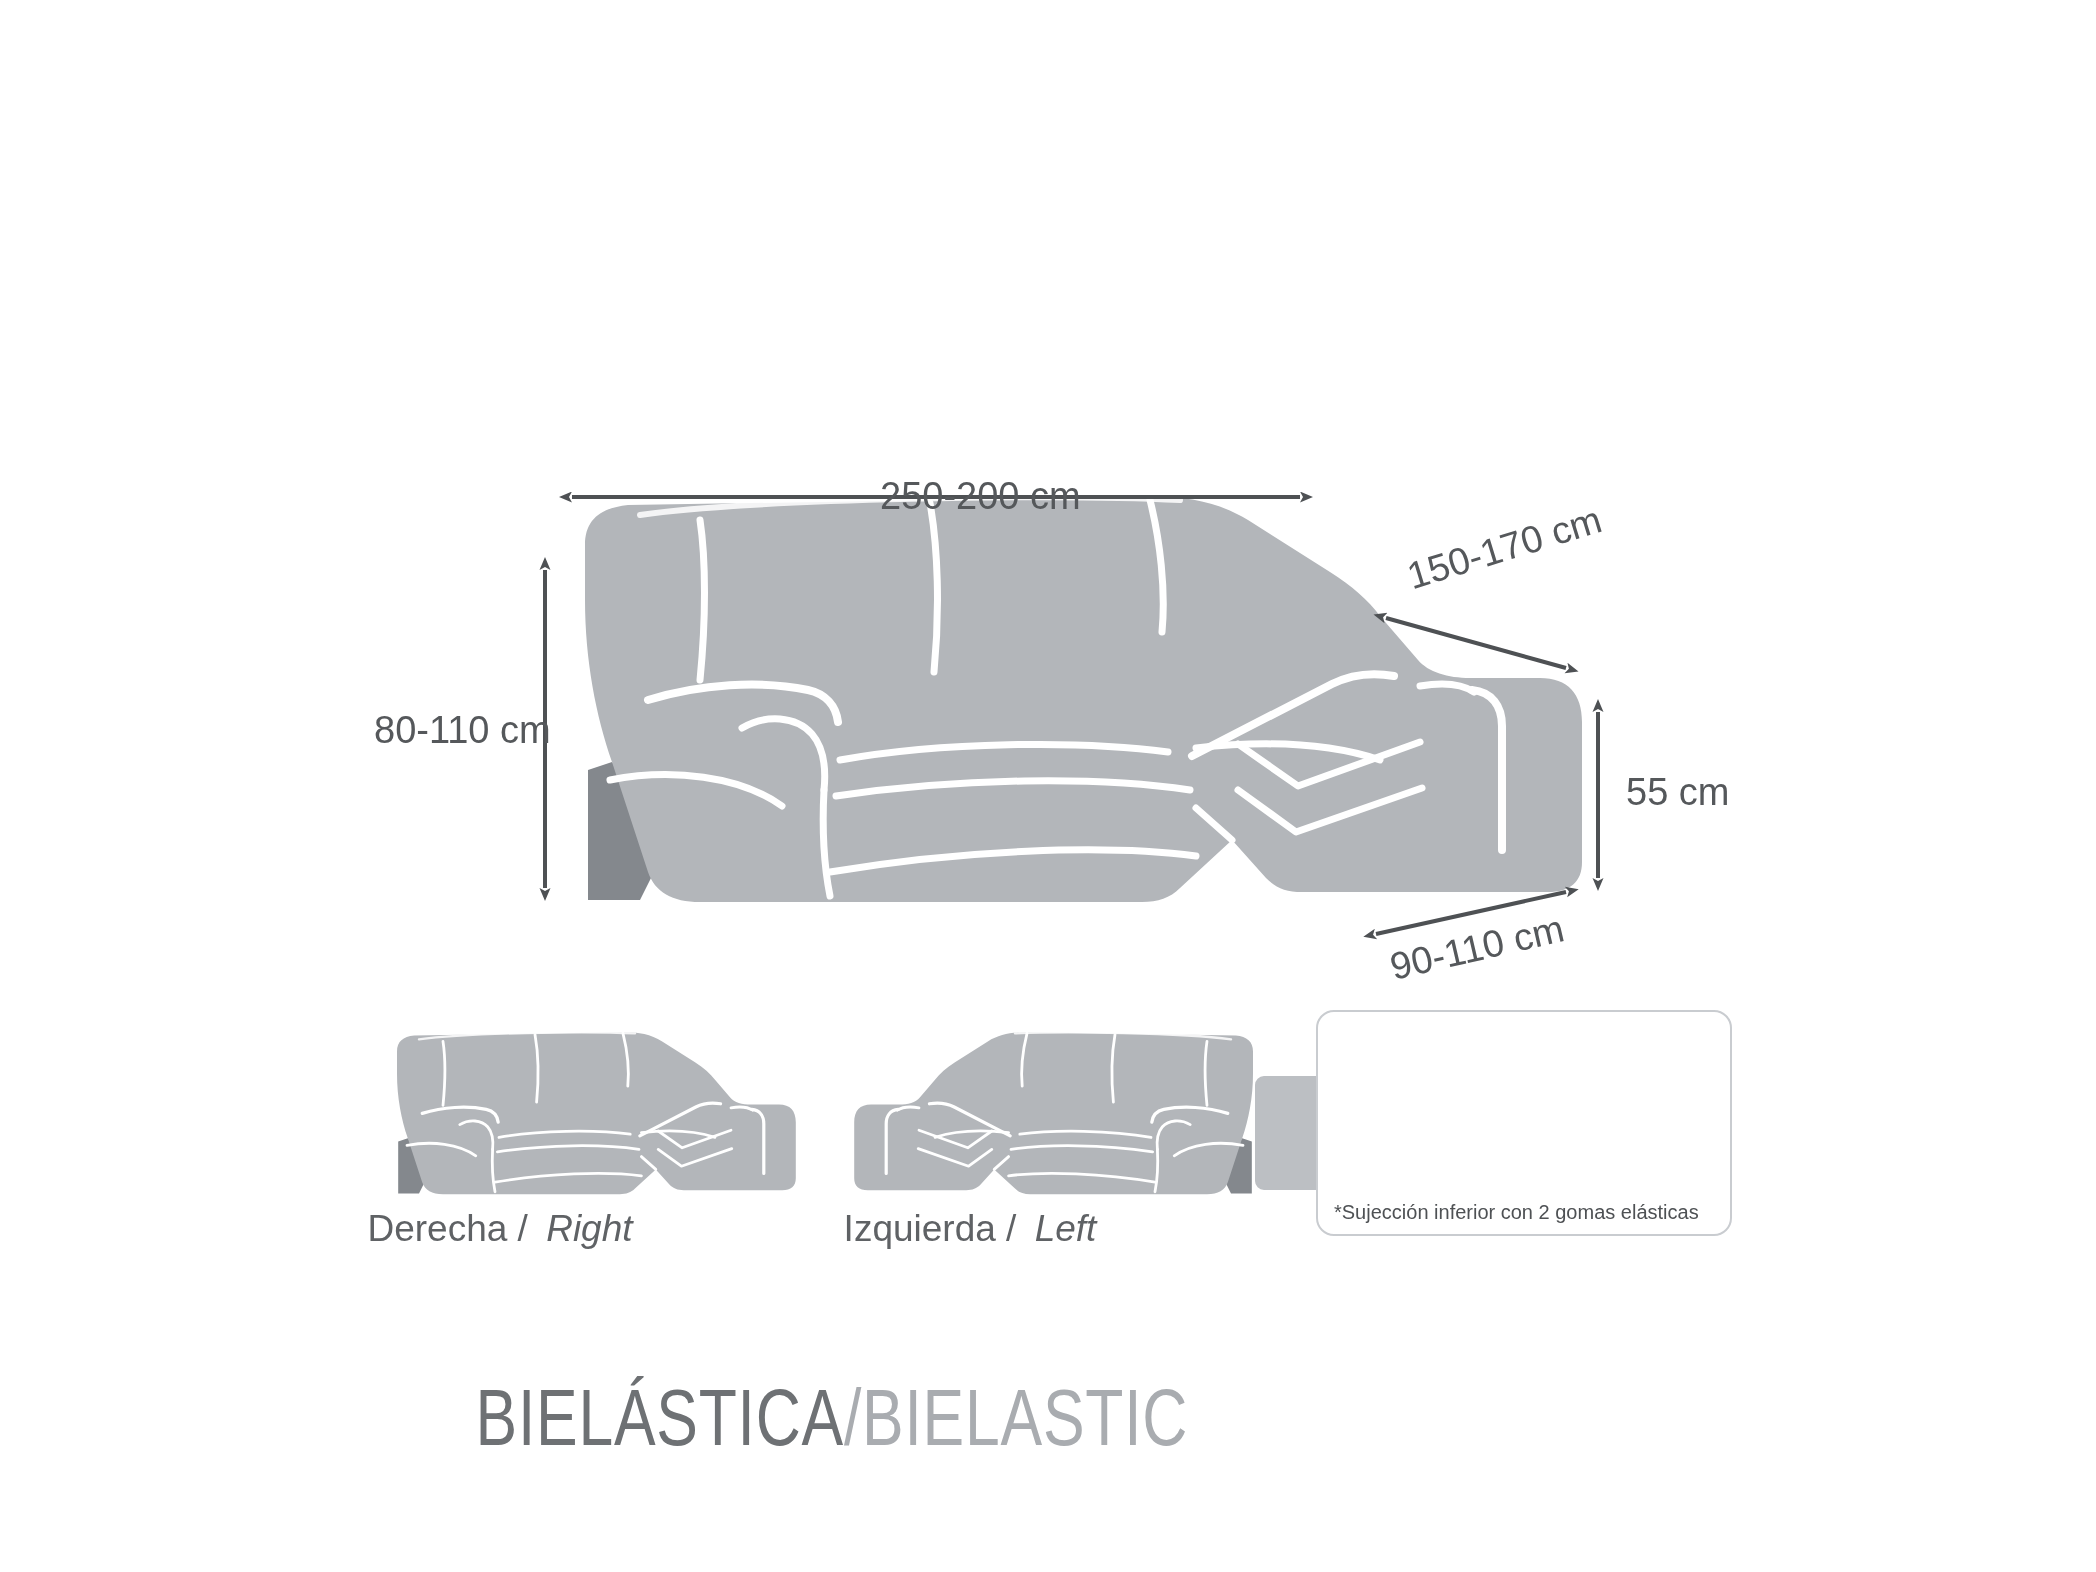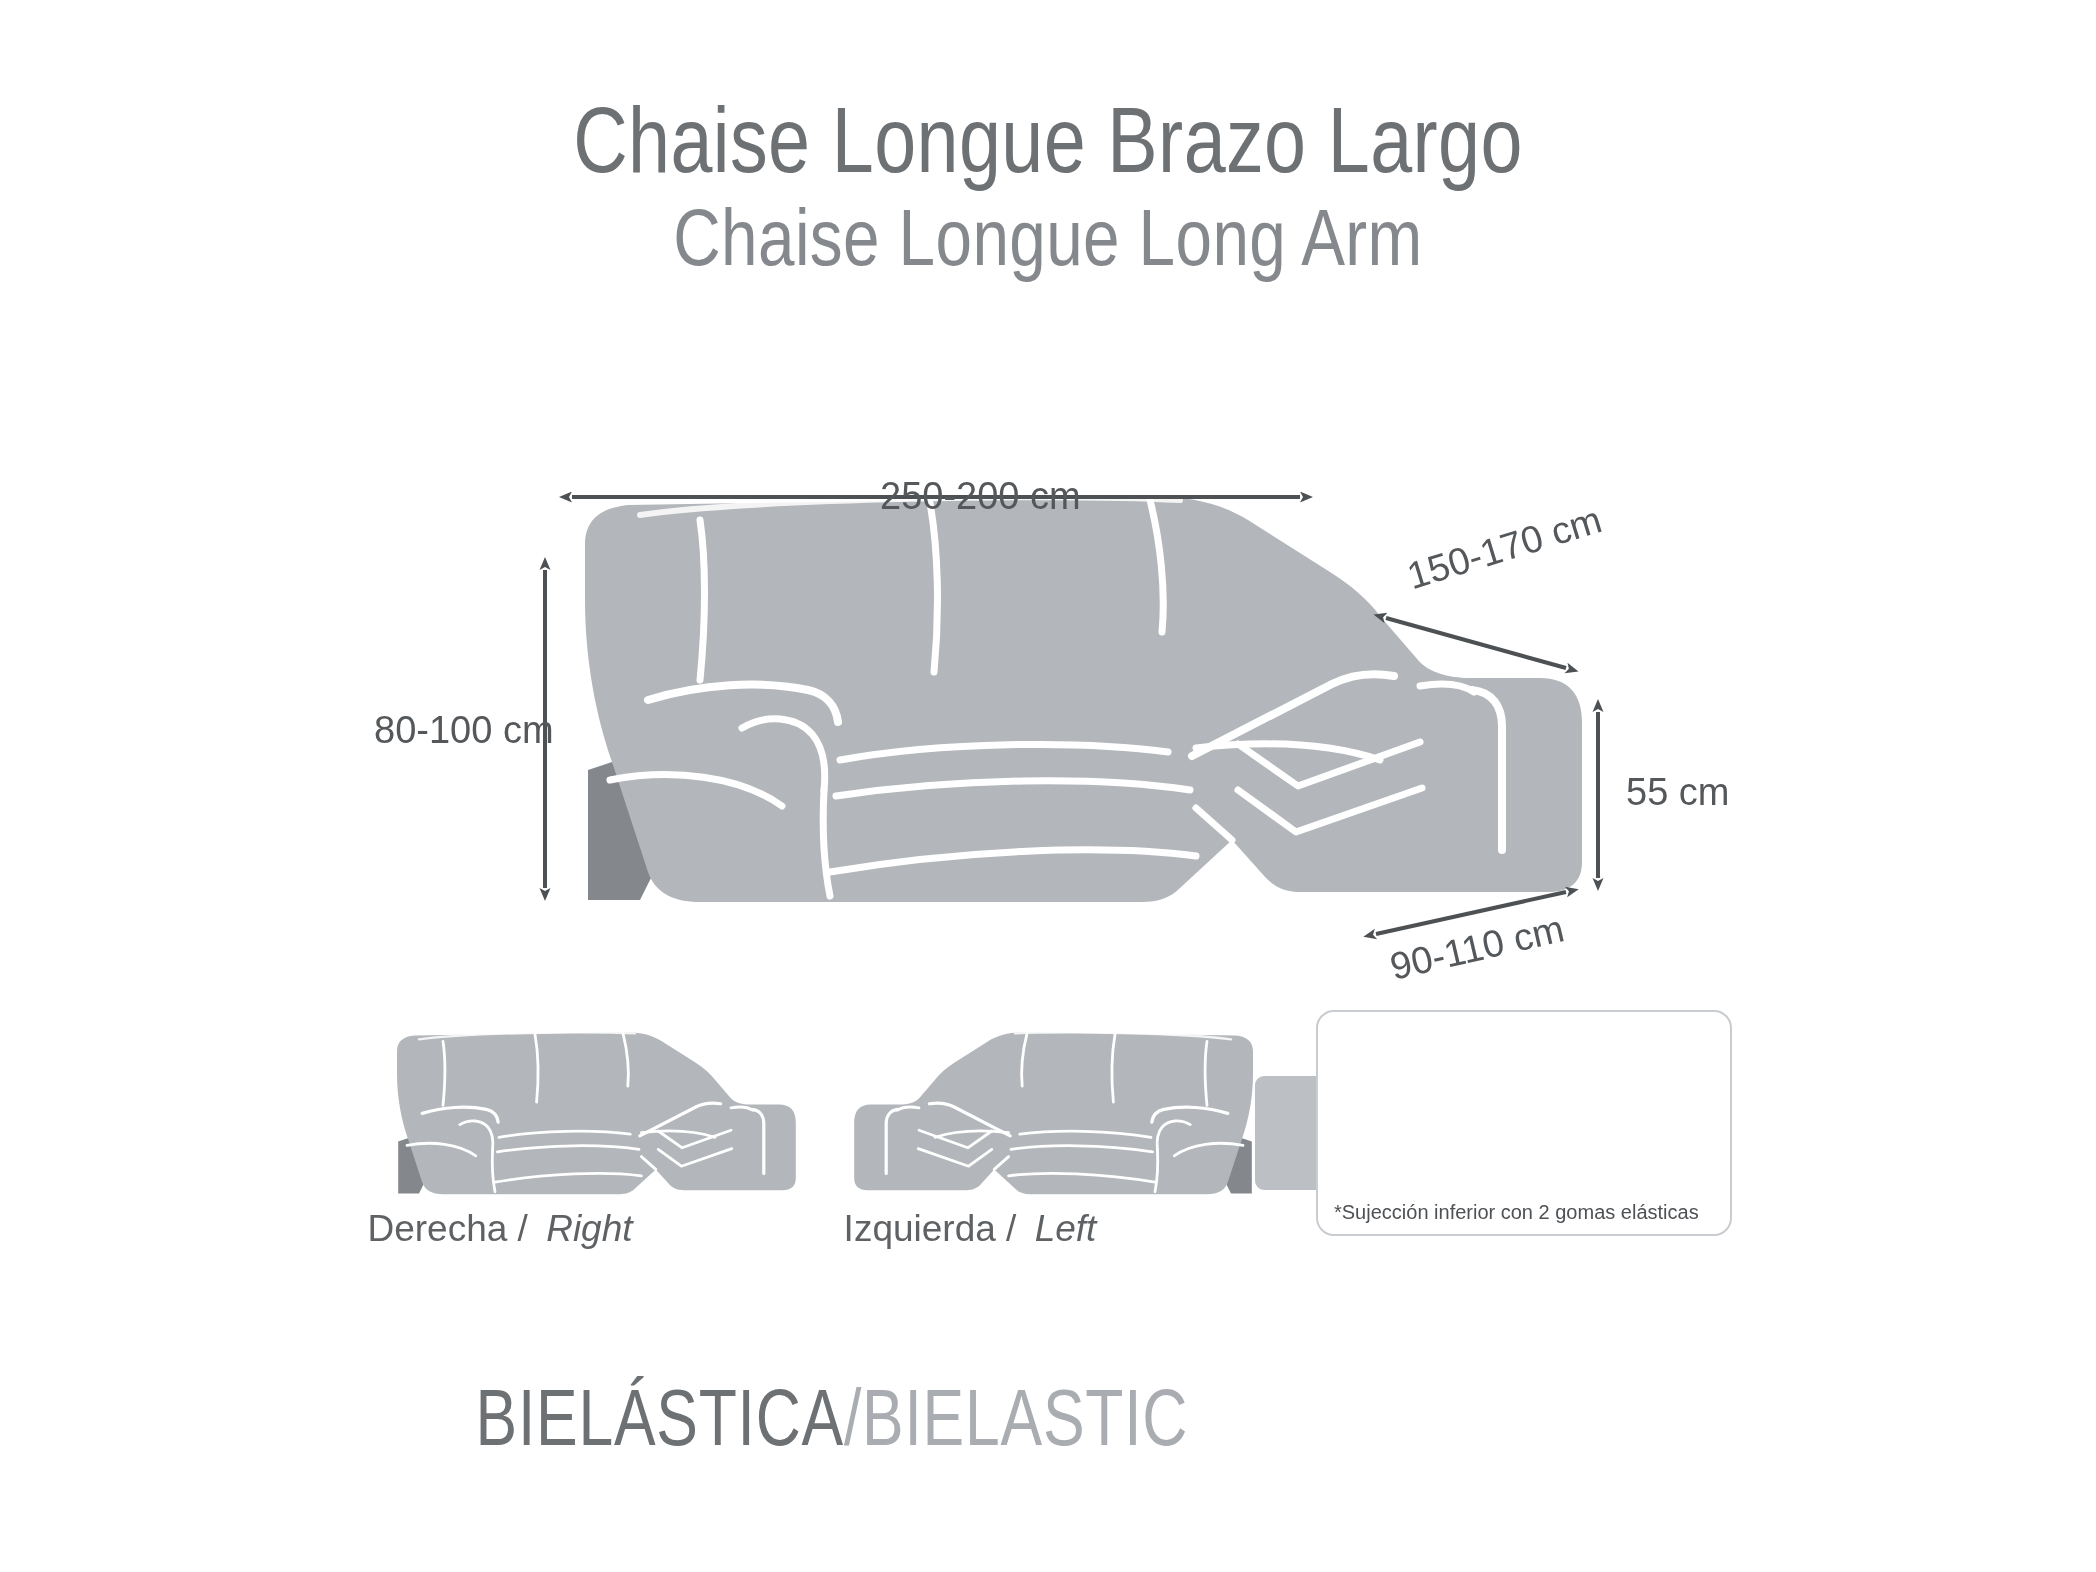--- a/index.html
+++ b/index.html
@@ -42,24 +42,20 @@
              pointer-events:none;}
 
   .dim-label{position:absolute;font-size:38px;line-height:44px;color:#55585b;
              white-space:nowrap;}
 </style>
 </head>
 <body>
 
 <div class="stage">
 
-  <div id="title-block">
-    <div id="title-es">Chaise Longue Brazo Largo</div>
-    <div id="title-en">Chaise Longue Long Arm</div>
-  </div>
 
   <svg class="svg-layer" viewBox="0 0 2096 1572">
     <defs>
       <marker id="arrA" markerWidth="16" markerHeight="16" refX="13" refY="5.5" orient="auto" markerUnits="userSpaceOnUse">
         <path d="M13,0 L0,5.5 L13,11 L10,5.5 Z" fill="#4e5154"></path>
       </marker>
       <marker id="arrB" markerWidth="16" markerHeight="16" refX="3" refY="5.5" orient="auto" markerUnits="userSpaceOnUse">
         <path d="M3,0 L16,5.5 L3,11 L6,5.5 Z" fill="#4e5154"></path>
       </marker>
 
@@ -197,21 +193,21 @@
         <path d="M1545,1172 c-14,8 -14,22 -2,24 c12,2 16,-12 8,-20"></path>
         <path d="M1538,1180 l-16,14 M1542,1184 l-6,18"></path>
       </g>
 
       <text x="1498" y="1110" font-family="Liberation Sans, sans-serif" font-size="34" fill="#4e5154" text-anchor="middle">*</text>
     </g>
   </svg>
 
   <div class="dim-label" id="lbl-width" style="left:880px; top:474px;">250-200 cm</div>
 
-  <div class="dim-label" id="lbl-height" style="left:374px; top:708px;">80-100 cm</div>
+  <div class="dim-label" id="lbl-height" style="left:374px; top:708px;">80-110 cm</div>
 
   <div class="dim-label" id="lbl-depth" style="left:1402px; top:556px; transform:rotate(-17deg); transform-origin:left top;">150-170 cm</div>
 
   <div class="dim-label" id="lbl-seat" style="left:1626px; top:770px;">55 cm</div>
 
   <div class="dim-label" id="lbl-cwidth" style="left:1386px; top:946px; transform:rotate(-13deg); transform-origin:left top;">90-110 cm</div>
 
   <div class="variant-caption" id="caption-right">
     <span class="es">Derecha / </span><span class="en">Right</span>
   </div>

